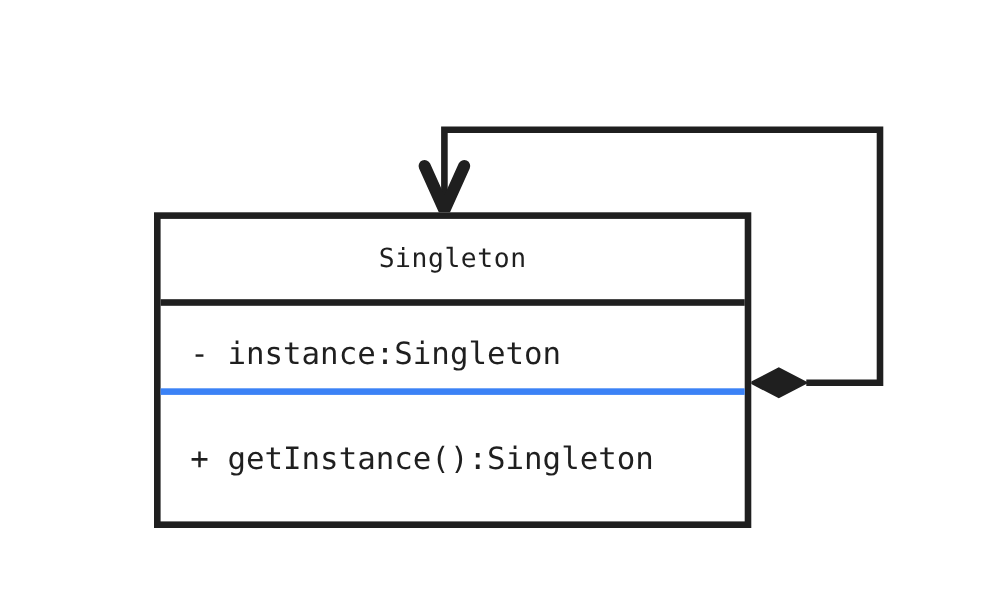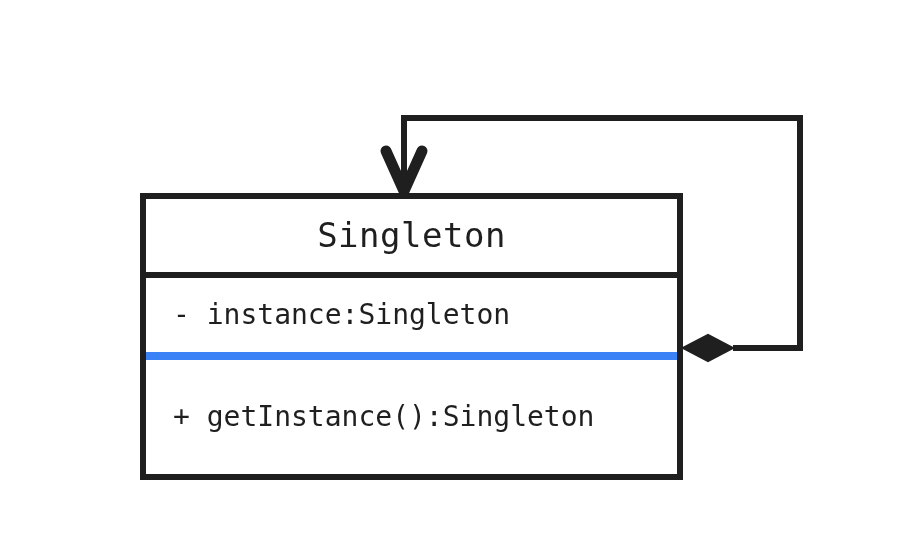--- a/index.html
+++ b/index.html
@@ -43,37 +43,38 @@
     position: relative;
   }
   .compartment-name {
     height: 79px;
     display: flex;
     align-items: center;
     justify-content: center;
     border-bottom: 6px solid #1f1f1f;
   }
   .compartment-attributes {
-    height: 82px;
+    height: 69px;
     display: flex;
     flex-direction: column;
     justify-content: center;
     padding-left: 27px;
-    border-bottom: 8px solid #3b82f6;
+    border-bottom: 6px solid #3b82f6;
+    margin-top: 12px;
   }
   .compartment-methods {
     flex: 1;
     display: flex;
     flex-direction: column;
     justify-content: center;
     padding-left: 27px;
   }
   .class-title {
     font-family: "DejaVu Sans Mono", monospace;
-    font-size: 34px;
+    font-size: 24px;
     line-height: 1.1;
     color: #1f1f1f;
     letter-spacing: 0.5px;
     white-space: nowrap;
   }
   .member-line {
     font-family: "DejaVu Sans Mono", monospace;
     font-size: 28px;
     line-height: 34px;
     color: #1f1f1f;

